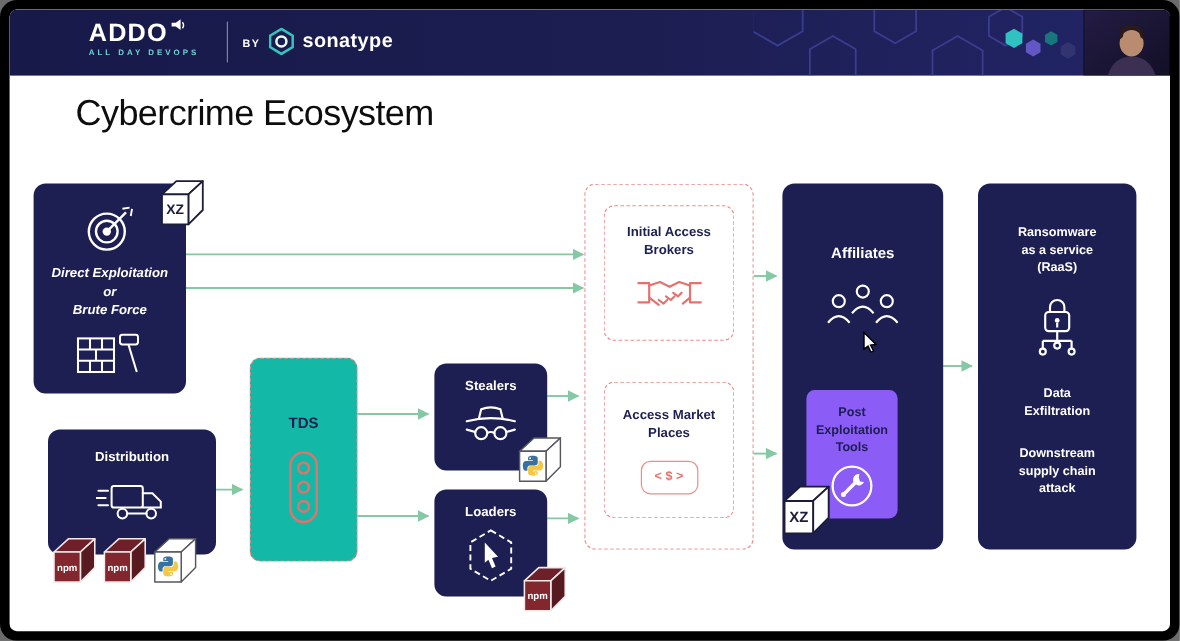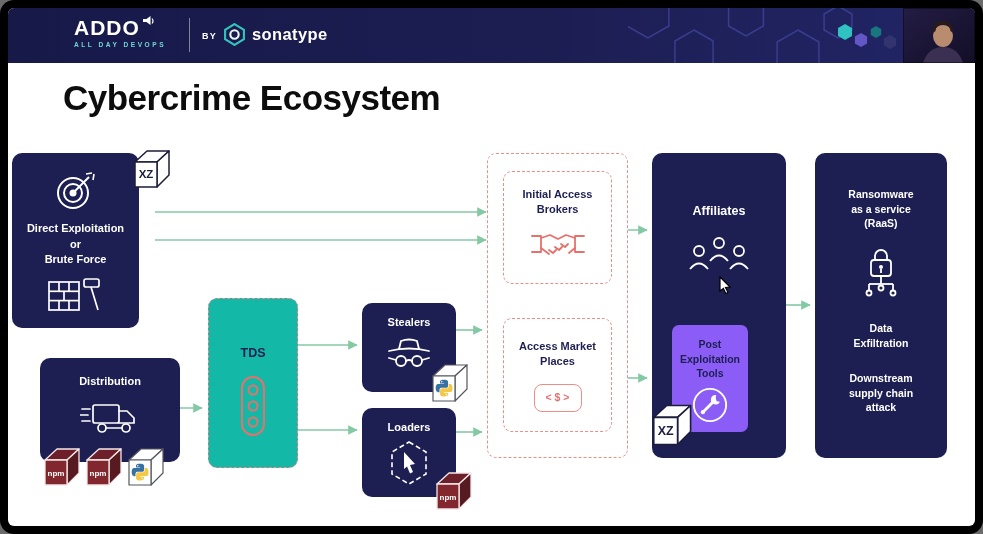--- a/index.html
+++ b/index.html
@@ -16,38 +16,38 @@
   .addo-top { display:flex; align-items:flex-start; font-size:21px; font-weight:900; letter-spacing:1px; line-height:1; }
   .addo-mega { margin-left:2px; margin-top:-2px; }
   .addo-sub { font-size:6.6px; letter-spacing:2.5px; color:#6fd8d2; margin-top:3px; font-weight:bold; }
   .divider { position:absolute; left:181px; top:10px; width:1px; height:34px; background:rgba(255,255,255,.45); }
   .by { position:absolute; left:194px; top:23px; font-size:9px; letter-spacing:1.2px; color:#fff; font-weight:bold; }
   .sonatype { position:absolute; left:216px; top:15px; display:flex; align-items:center; gap:7px; color:#fff; }
   .sonatype-text { font-size:16.5px; font-weight:600; letter-spacing:.4px; }
   .webcam { position:absolute; left:895px; top:0; width:72px; height:55px; }
 
   
-  .title { position:absolute; left:55px; top:70px; font-size:35px; font-weight:700;
+  .title { position:absolute; left:55px; top:70px; font-size:30px; font-weight:400;
            color:#0d0d0d; letter-spacing:-.5px; z-index:2; }
 
   
   .arrows { position:absolute; left:0; top:0; z-index:1; }
   .node { position:absolute; background:#1d1f52; border-radius:10px; color:#fff; text-align:center;
           display:flex; flex-direction:column; align-items:center; z-index:2; }
   .dashed { position:absolute; border:1.6px dashed #ee8d88; border-radius:9px; text-align:center;
             display:flex; flex-direction:column; align-items:center; z-index:2; color:#1d1f52; }
   .label { font-weight:bold; line-height:1.4; }
   .pre { white-space:pre-line; }
   .fs11 { font-size:11px; }
   .fs105 { font-size:10.5px; }
   .fs12 { font-size:12.5px; }
   .cube { position:absolute; z-index:5; }
 
   
-  .n-direct   { left:4px;  top:145px; width:127px; height:175px; justify-content:space-between; padding:14px 4px; }
+  .n-direct   { left:20px;  top:145px; width:127px; height:175px; justify-content:space-between; padding:14px 4px;font-style:italic; }
   .n-dist     { left:32px;  top:350px; width:140px; height:104px; padding-top:16px; }
   .n-tds      { left:200px; top:290px; width:90px;  height:170px; padding-top:46px; background:#14b8a6; }
   .n-stealers { left:354px; top:295px; width:94px;  height:89px;  padding-top:12px; }
   .n-loaders  { left:354px; top:400px; width:94px;  height:89px;  padding-top:12px; }
   .n-group    { left:479px; top:145px; width:141px; height:305px; }
   .n-iab      { left:495px; top:163px; width:109px; height:113px; padding-top:15px; }
   .n-amp      { left:495px; top:310px; width:109px; height:114px; padding-top:20px; }
   .n-aff      { left:644px; top:145px; width:134px; height:305px; padding-top:50px; }
   .n-yellow   { left:664px; top:317px; width:76px;  height:107px; background:#8b5cf6; color:#1d1f52;
                 border-radius:7px; padding-top:12px; z-index:3; }

